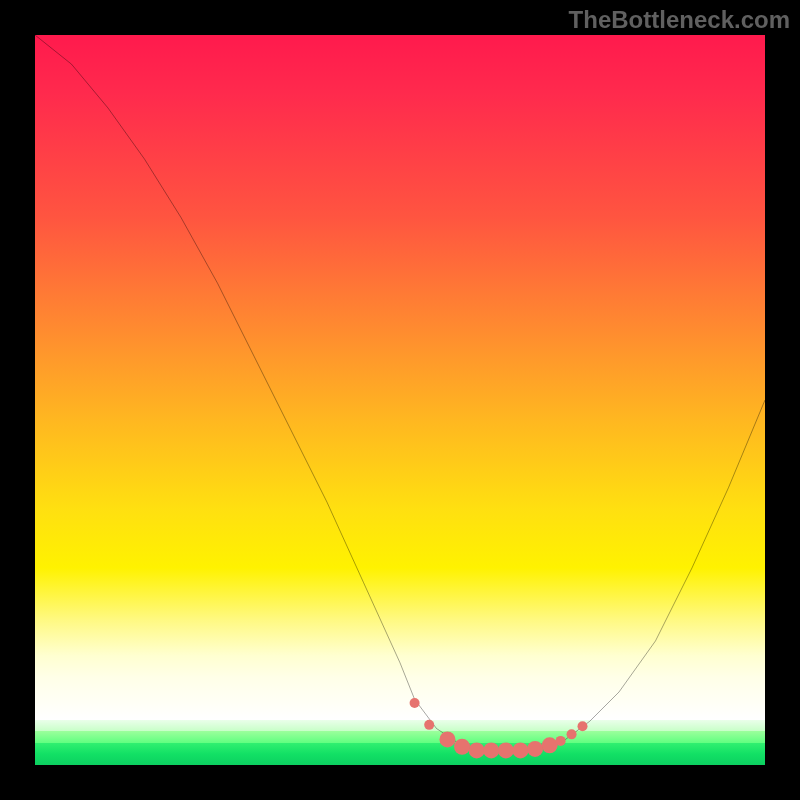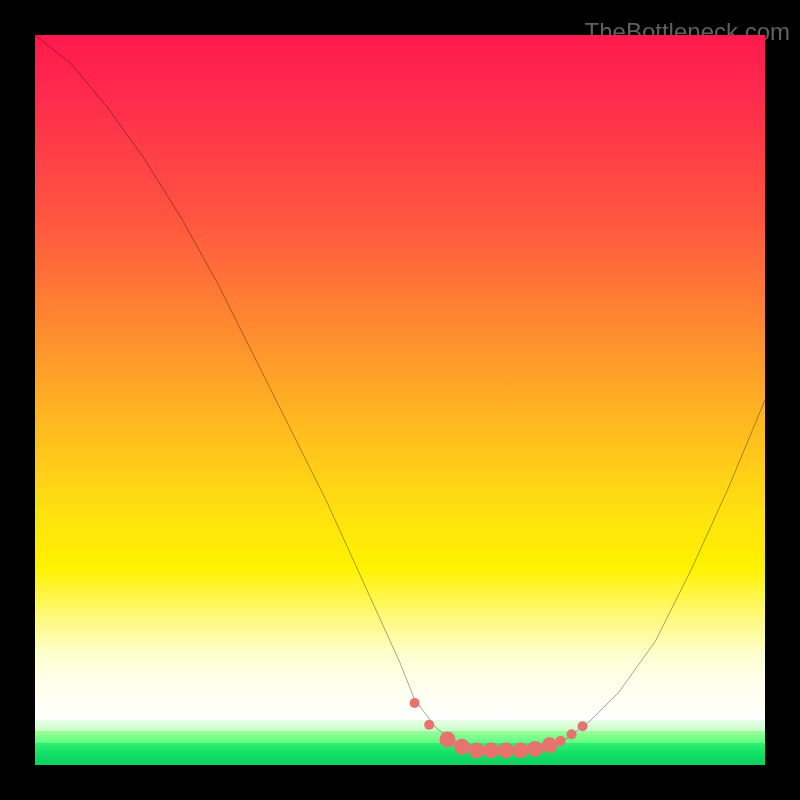--- a/index.html
+++ b/index.html
@@ -63,25 +63,25 @@
     background: linear-gradient(to bottom, #30f070, #12e065, #0cd060);
   }
   svg.plot {
     position: absolute;
     inset: 0;
     width: 100%;
     height: 100%;
   }
   .watermark {
     position: absolute;
-    top: 18px;
+    top: 6px;
     right: 10px;
     color: #606060;
     font-size: 24px;
-    font-weight: 400;
+    font-weight: 700;
     letter-spacing: 0px;
   }
 </style>
 </head>
 <body>
 
 <div class="watermark">TheBottleneck.com</div>
 
 <div class="frame">
   <div class="gradient"></div>

